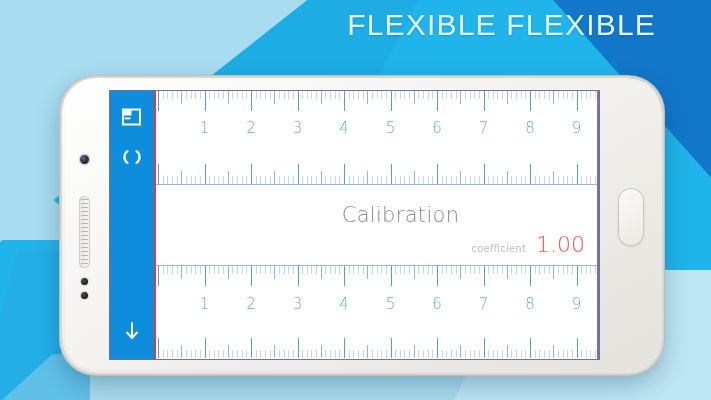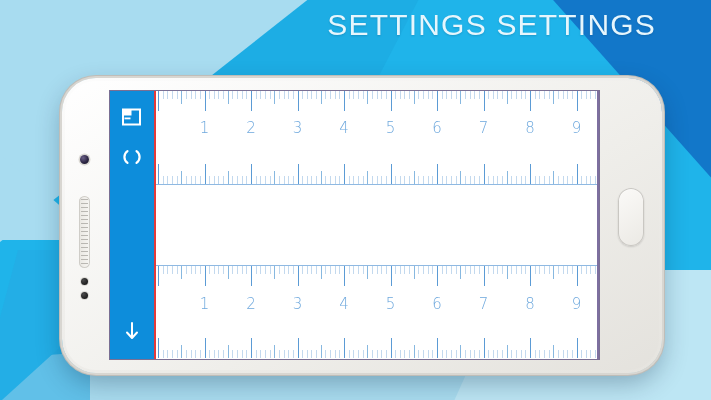--- a/index.html
+++ b/index.html
@@ -240,21 +240,21 @@
   <div class="bg-shape bg-band"></div>
   <div class="bg-shape bg-tl"></div>
   <div class="bg-shape bg-ll"></div>
   <div class="bg-shape bg-tr"></div>
   <div class="bg-shape bg-bottom"></div>
   <div class="bg-shape bg-bl"></div>
   <div class="bg-shape bg-br"></div>
   <div class="bg-shape bg-lstrip"></div>
 
   <div class="headline">
-    <span class="l1">SETTINGS SETTINGS</span>
+    <span class="l1">FLEXIBLE FLEXIBLE</span>
   </div>
 
   <div class="phone">
     <div class="phone-inner-bezel"></div>
 
     <div class="cam"></div>
     <div class="speaker">
         <i style="top: 3px;"></i>
         <i style="top: 7px;"></i>
         <i style="top: 11px;"></i>
@@ -483,20 +483,27 @@
               <div class="tick minor" style="left: 415.85px; height: 8px;"></div>
               <div class="tick major" style="left: 420.5px; height: 20px;"></div>
               <div class="tick minor" style="left: 425.15px; height: 8px;"></div>
               <div class="tick minor" style="left: 429.8px; height: 8px;"></div>
               <div class="tick minor" style="left: 434.45px; height: 8px;"></div>
               <div class="tick minor" style="left: 439.1px; height: 8px;"></div>
             </div>
           <div class="band-edge" style="bottom:0;"></div>
         </div>
 
+        <div class="calib">
+          <div class="calib-title">Calibration</div>
+          <div class="calib-row">
+            <span class="coef-label">coefficient</span>
+            <span class="coef-value">1.00</span>
+          </div>
+        </div>
 
         <div class="ruler-band band-bottom">
           <div class="band-edge" style="top:0;"></div>
           <div class="ticks" id="ticks-bot-upper" style="top:1px;">
               <div class="tick major" style="left: 2px; height: 20px; bottom: auto; top: 0px;"></div>
               <div class="tick minor" style="left: 6.65px; height: 8px; bottom: auto; top: 0px;"></div>
               <div class="tick minor" style="left: 11.3px; height: 8px; bottom: auto; top: 0px;"></div>
               <div class="tick minor" style="left: 15.95px; height: 8px; bottom: auto; top: 0px;"></div>
               <div class="tick minor" style="left: 20.6px; height: 8px; bottom: auto; top: 0px;"></div>
               <div class="tick half" style="left: 25.25px; height: 13px; bottom: auto; top: 0px;"></div>

